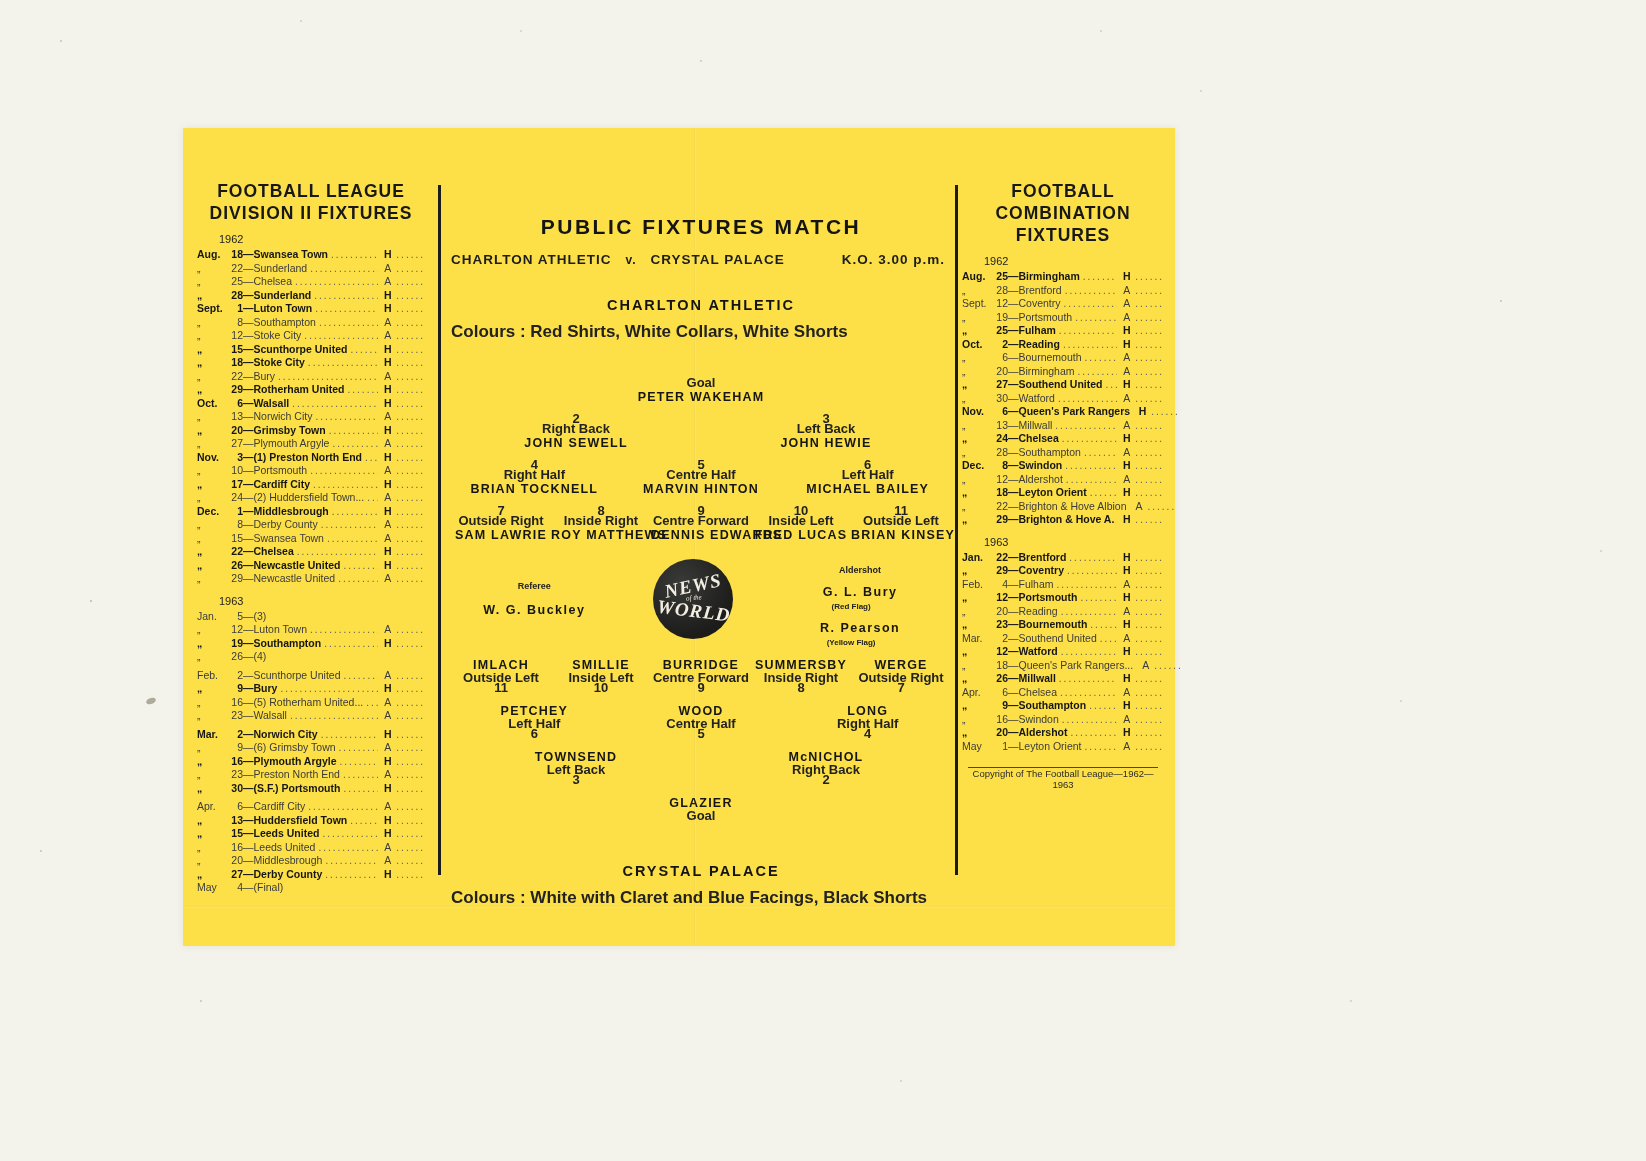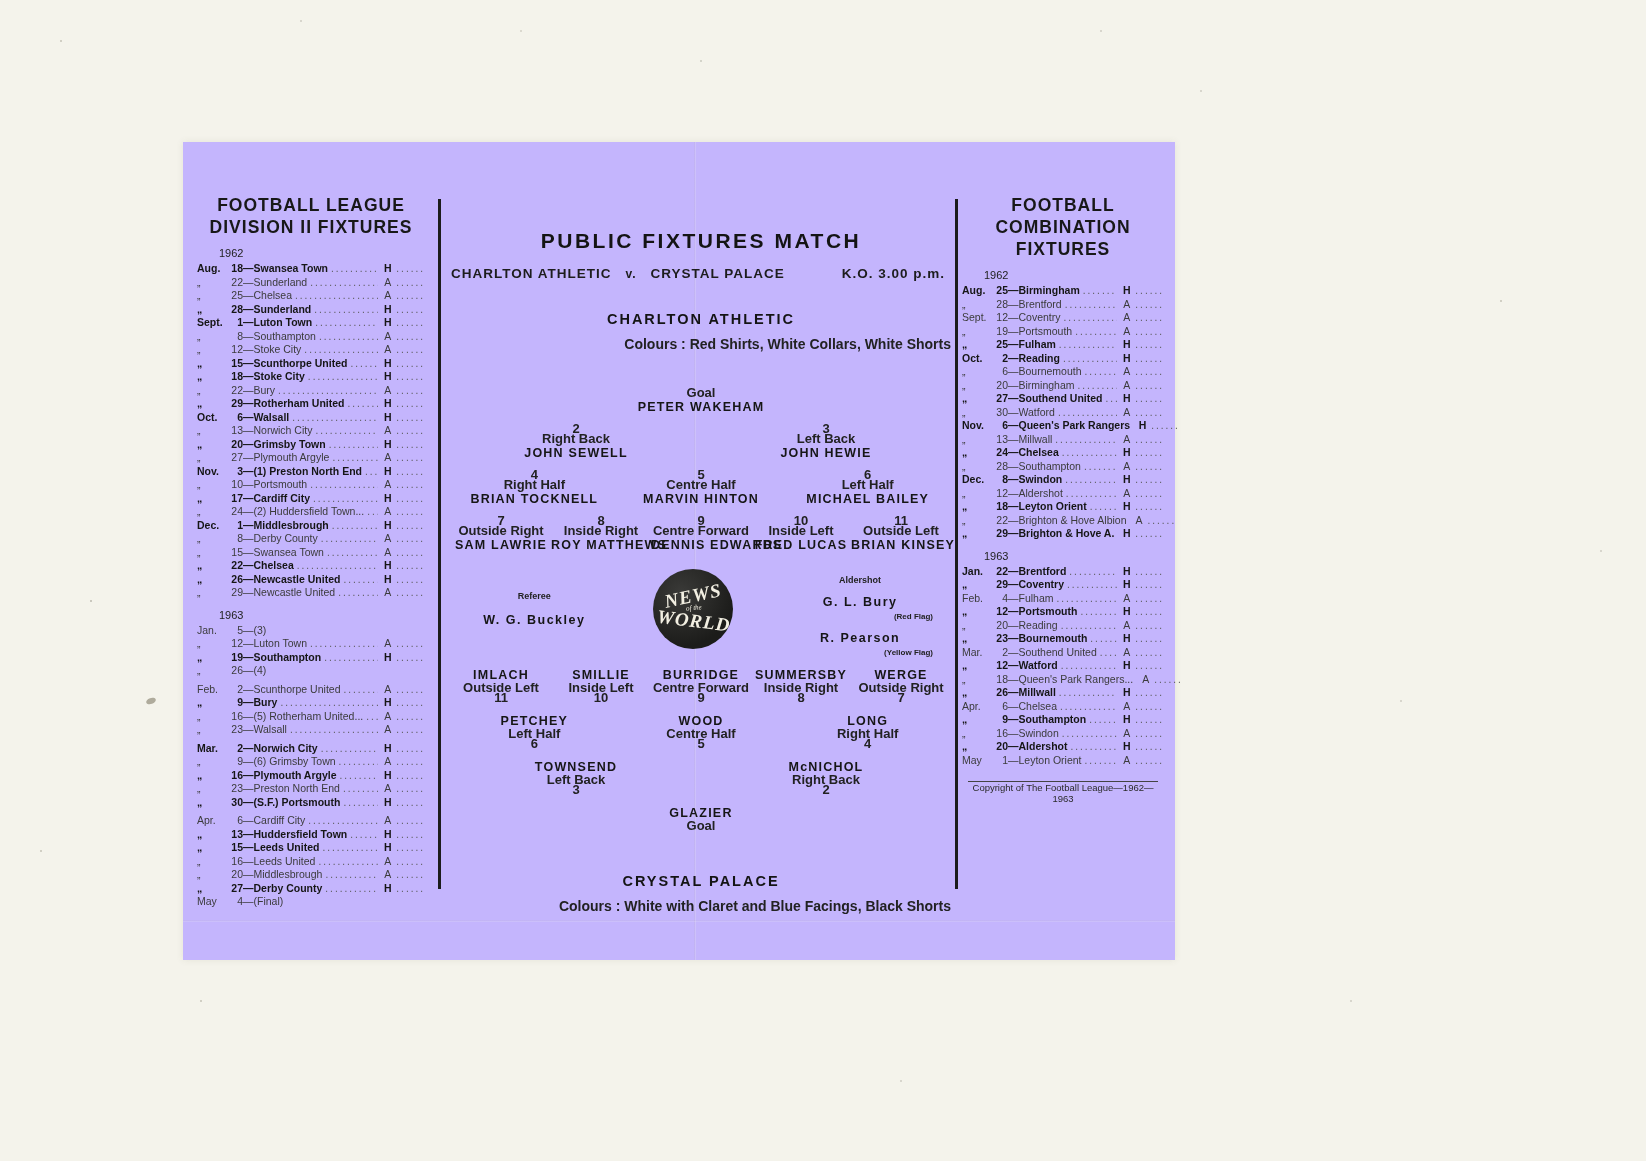--- a/index.html
+++ b/index.html
@@ -4,22 +4,22 @@
 <style>
   html,body{margin:0;padding:0;}
   body{
     width:1646px;height:1161px;position:relative;
     background:#f4f3eb;
     font-family:"Liberation Sans", sans-serif;
     color:#1d1d1d;
     overflow:hidden;
   }
   .paper{
-    position:absolute;left:183px;top:142px;width:992px;height:818px;
-    background:#c4b5fd;
+    position:absolute;left:183px;top:128px;width:992px;height:818px;
+    background:#fde047;
     box-shadow:0 0 7px rgba(90,85,60,0.10);
   }
   .crease-v{position:absolute;left:511px;top:0;width:2px;height:818px;
     background:linear-gradient(to right,rgba(80,70,40,0.07),rgba(255,255,255,0.25));}
   .crease-h{position:absolute;left:0;top:778px;width:992px;height:2px;
     background:linear-gradient(to bottom,rgba(80,70,40,0.05),rgba(255,255,255,0.2));}
   .rule{position:absolute;top:57px;width:3px;height:690px;background:#1c1c1c;}
   .rule1{left:255px;}
   .rule2{left:772px;}
   .speck{position:absolute;width:2px;height:2px;border-radius:50%;background:transparent;
@@ -52,41 +52,41 @@
   .fixrule{border:none;border-top:1px solid #444;margin:14px 6px 0 6px;}
   .copyright{font-size:9.5px;text-align:center;color:#2a2a2a;}
 
   
   .centre{position:absolute;left:268px;top:87px;width:500px;}
   .c-title{font-size:21px;font-weight:bold;letter-spacing:2.5px;text-align:center;color:#141414;}
   .match-line{display:flex;align-items:baseline;font-size:13.5px;font-weight:bold;letter-spacing:1px;margin-top:13px;padding:0 6px 0 0;}
   .match-line .vs{margin:0 14px;font-size:12px;}
   .match-line .ko{margin-left:auto;}
   .team-head{text-align:center;font-size:14.5px;font-weight:bold;letter-spacing:2px;margin-top:30px;color:#141414;}
-  .colours{text-align:right;font-size:14px;font-weight:bold;margin-top:9px;color:#222;}
+  .colours{text-align:left;font-size:17px;font-weight:bold;margin-top:9px;color:#222;}
   .lineup{margin-top:36px;}
   .lineup-row{display:flex;margin-top:9px;}
   .lcell{flex:1;text-align:center;min-width:0;}
   .lnum,.lpos{font-size:13px;font-weight:bold;line-height:10.5px;color:#222;}
   .lname{font-size:12.5px;font-weight:bold;letter-spacing:1.2px;line-height:16px;white-space:nowrap;color:#161616;}
   .officials{display:flex;align-items:flex-start;margin-top:16px;}
   .ref-block{flex:1.1;text-align:center;padding-top:22px;}
   .off-label{font-size:9px;font-weight:bold;color:#222;}
   .off-name{font-size:12.5px;font-weight:bold;letter-spacing:1.5px;margin-top:12px;color:#161616;}
   .logo-wrap{flex:1;display:flex;justify-content:center;}
   .nw-logo{width:80px;height:80px;border-radius:50%;
     background:radial-gradient(circle at 35% 30%, #3a3a38, #1c1c1a 70%);
     color:#f2efe2;display:flex;flex-direction:column;align-items:center;justify-content:center;
     font-family:"Liberation Serif", serif;font-style:italic;}
   .nw1{font-size:19px;font-weight:bold;transform:rotate(-12deg);letter-spacing:1px;line-height:16px;}
   .nw2{font-size:7px;line-height:8px;transform:rotate(-6deg);}
   .nw3{font-size:19px;font-weight:bold;transform:rotate(7deg);letter-spacing:1px;line-height:17px;}
   .lines-block{flex:1.2;text-align:center;padding-top:6px;}
   .lines-name{font-size:12.5px;font-weight:bold;letter-spacing:1.5px;margin-top:10px;color:#161616;}
-  .flag{font-size:8px;font-weight:bold;text-align:right;padding-right:18px;margin-top:3px;color:#222;}
+  .flag{font-size:8px;font-weight:bold;text-align:center;padding-right:18px;margin-top:3px;color:#222;}
   .palace-lineup{margin-top:10px;}
   .palace-head{margin-top:42px;}
 </style>
 </head>
 <body>
 
 <div class="speck"></div>
 <div class="smudge"></div>
 
 <div class="paper">

